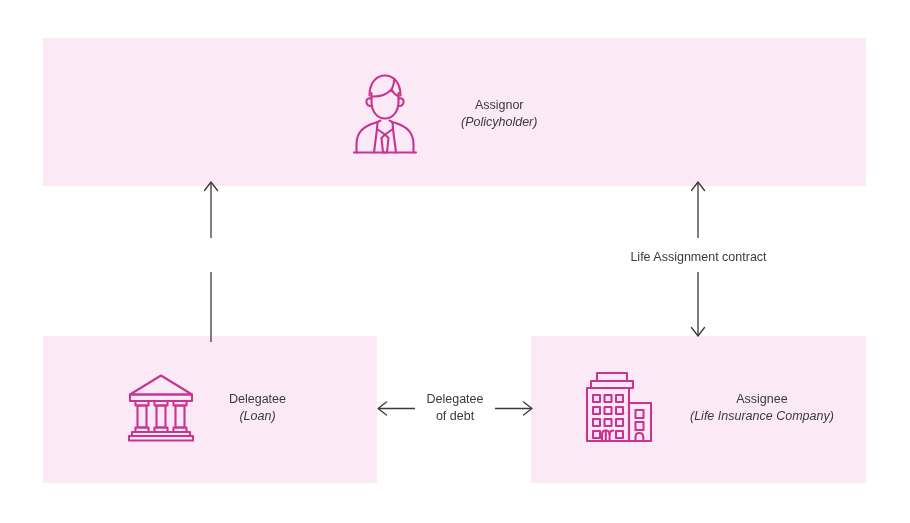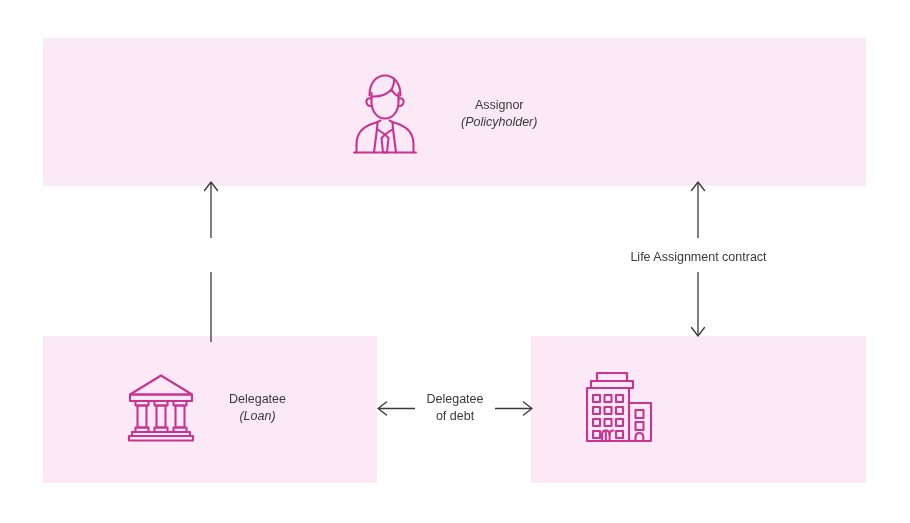--- a/index.html
+++ b/index.html
@@ -250,20 +250,24 @@
         <path d="M24 72 L24 65.5 C24 63 25.6 61.5 27.8 61.5 C30 61.5 31.6 63 31.6 65.5 L31.6 72"></path>
         <path d="M27.8 61.5 L27.8 72"></path>
         <path d="M31.6 65.5 C31.6 63 33.2 61.5 35.4 61.5"></path>
 
         <rect x="57.5" y="41" width="8" height="8"></rect>
         <rect x="57.5" y="53" width="8" height="8"></rect>
 
         <path d="M57.5 72 L57.5 68 C57.5 65.6 59.1 64 61.4 64 C63.7 64 65.3 65.6 65.3 68 L65.3 72"></path>
       </svg>
     </span>
+    <span class="node-label">
+      <span class="line1">Assignee</span>
+      <span class="line2">(Life Insurance Company)</span>
+    </span>
   </div>
 
   <div class="connector" id="connector-loan">
     <svg width="130" height="166" viewBox="0 0 130 166" fill="none" stroke="#3a3a3c" stroke-width="1.3" stroke-linecap="butt" stroke-linejoin="miter">
 
       <path d="M61 62 L61 7"></path>
       <path d="M54.5 14.5 L61 6 L67.5 14.5" fill="none" stroke-linecap="round" stroke-linejoin="round"></path>
 
       <path d="M61 96 L61 166"></path>
     </svg>

